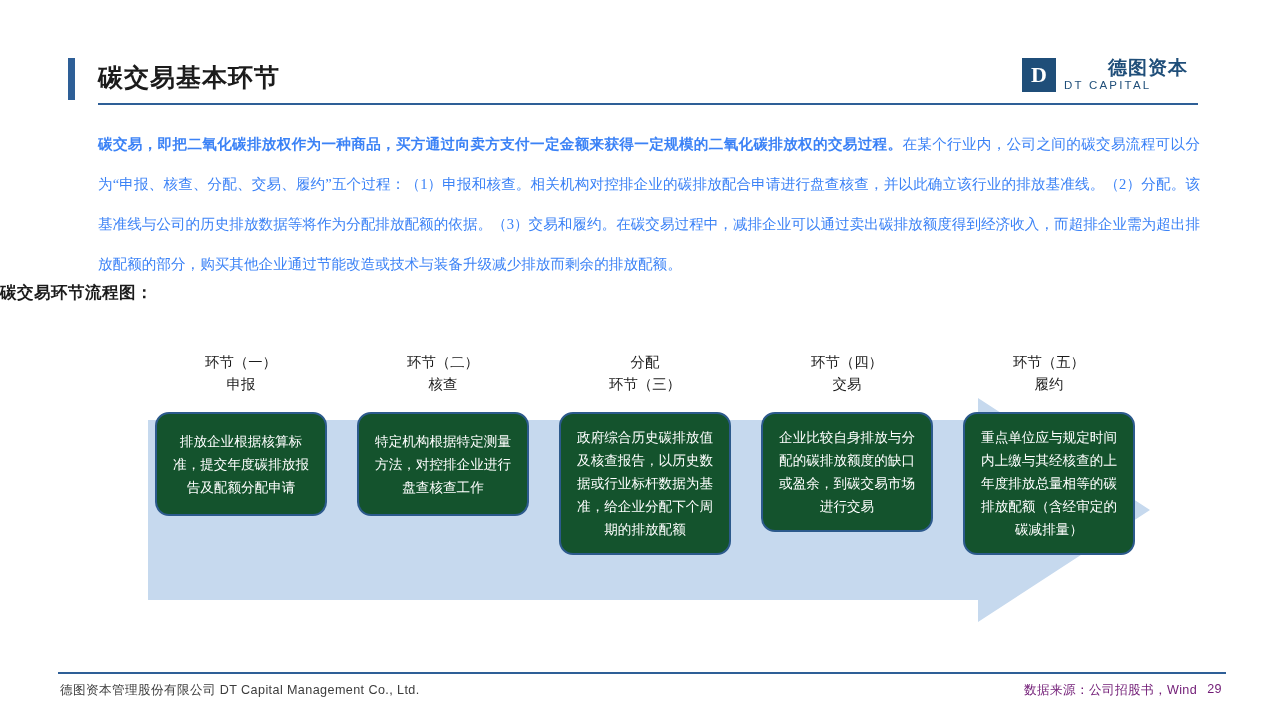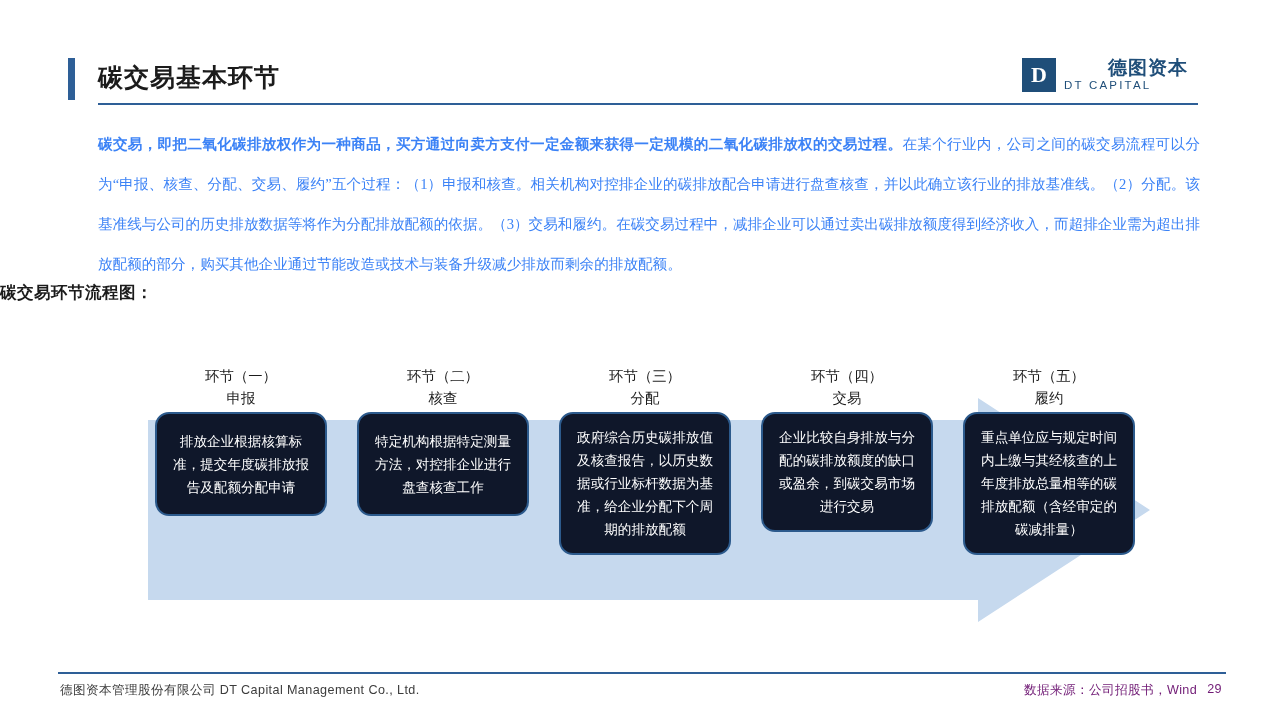--- a/index.html
+++ b/index.html
@@ -125,21 +125,21 @@
   }
   .flow-arrow {
     position: absolute;
     left: 8px;
     top: 58px;
     width: 1002px;
     height: 300px;
   }
   .stage-labels {
     position: absolute;
-    left: 0; top: 25px;
+    left: 0; top: 11px;
     width: 1010px;
     display: flex;
   }
   .stage-label {
     flex: 1;
     text-align: center;
     font-size: 14.4px;
     line-height: 22px;
     color: #1b1b1b;
   }
@@ -152,21 +152,21 @@
     align-items: flex-start;
   }
   .card-slot {
     flex: 1;
     display: flex;
     justify-content: center;
   }
   .card {
     width: 172px;
     min-height: 104px;
-    background: #0f172a;
+    background: #14532d;
     border: 2px solid #2c5a8c;
     border-radius: 14px;
     color: #ffffff;
     font-size: 13.6px;
     line-height: 23px;
     text-align: center;
     padding: 12px 10px;
     box-sizing: border-box;
     display: flex;
     align-items: center;
@@ -236,22 +236,22 @@
   <div class="stage-labels">
     <div class="stage-label">
       <div>环节（一）</div>
       <div>申报</div>
     </div>
     <div class="stage-label">
       <div>环节（二）</div>
       <div>核查</div>
     </div>
     <div class="stage-label">
+      <div>分配</div>
       <div>环节（三）</div>
-      <div>分配</div>
     </div>
     <div class="stage-label">
       <div>环节（四）</div>
       <div>交易</div>
     </div>
     <div class="stage-label">
       <div>环节（五）</div>
       <div>履约</div>
     </div>
   </div>

